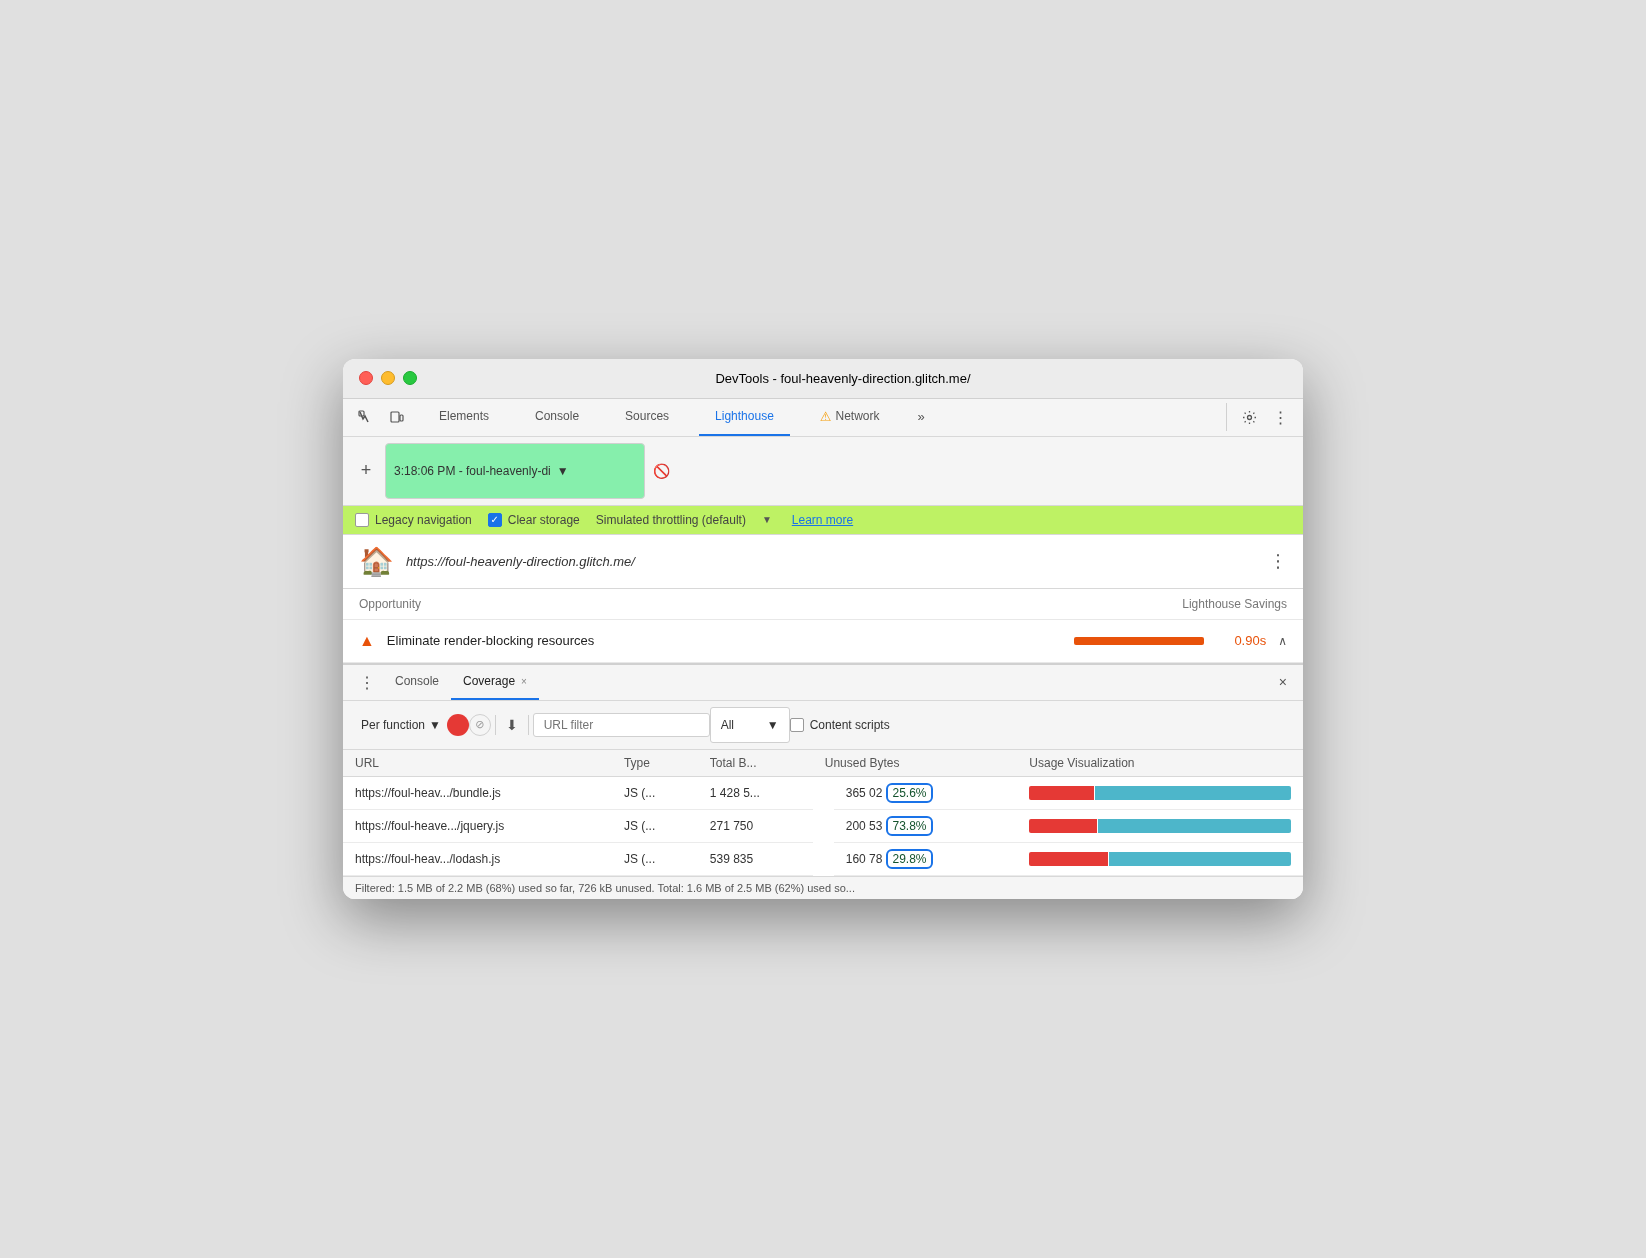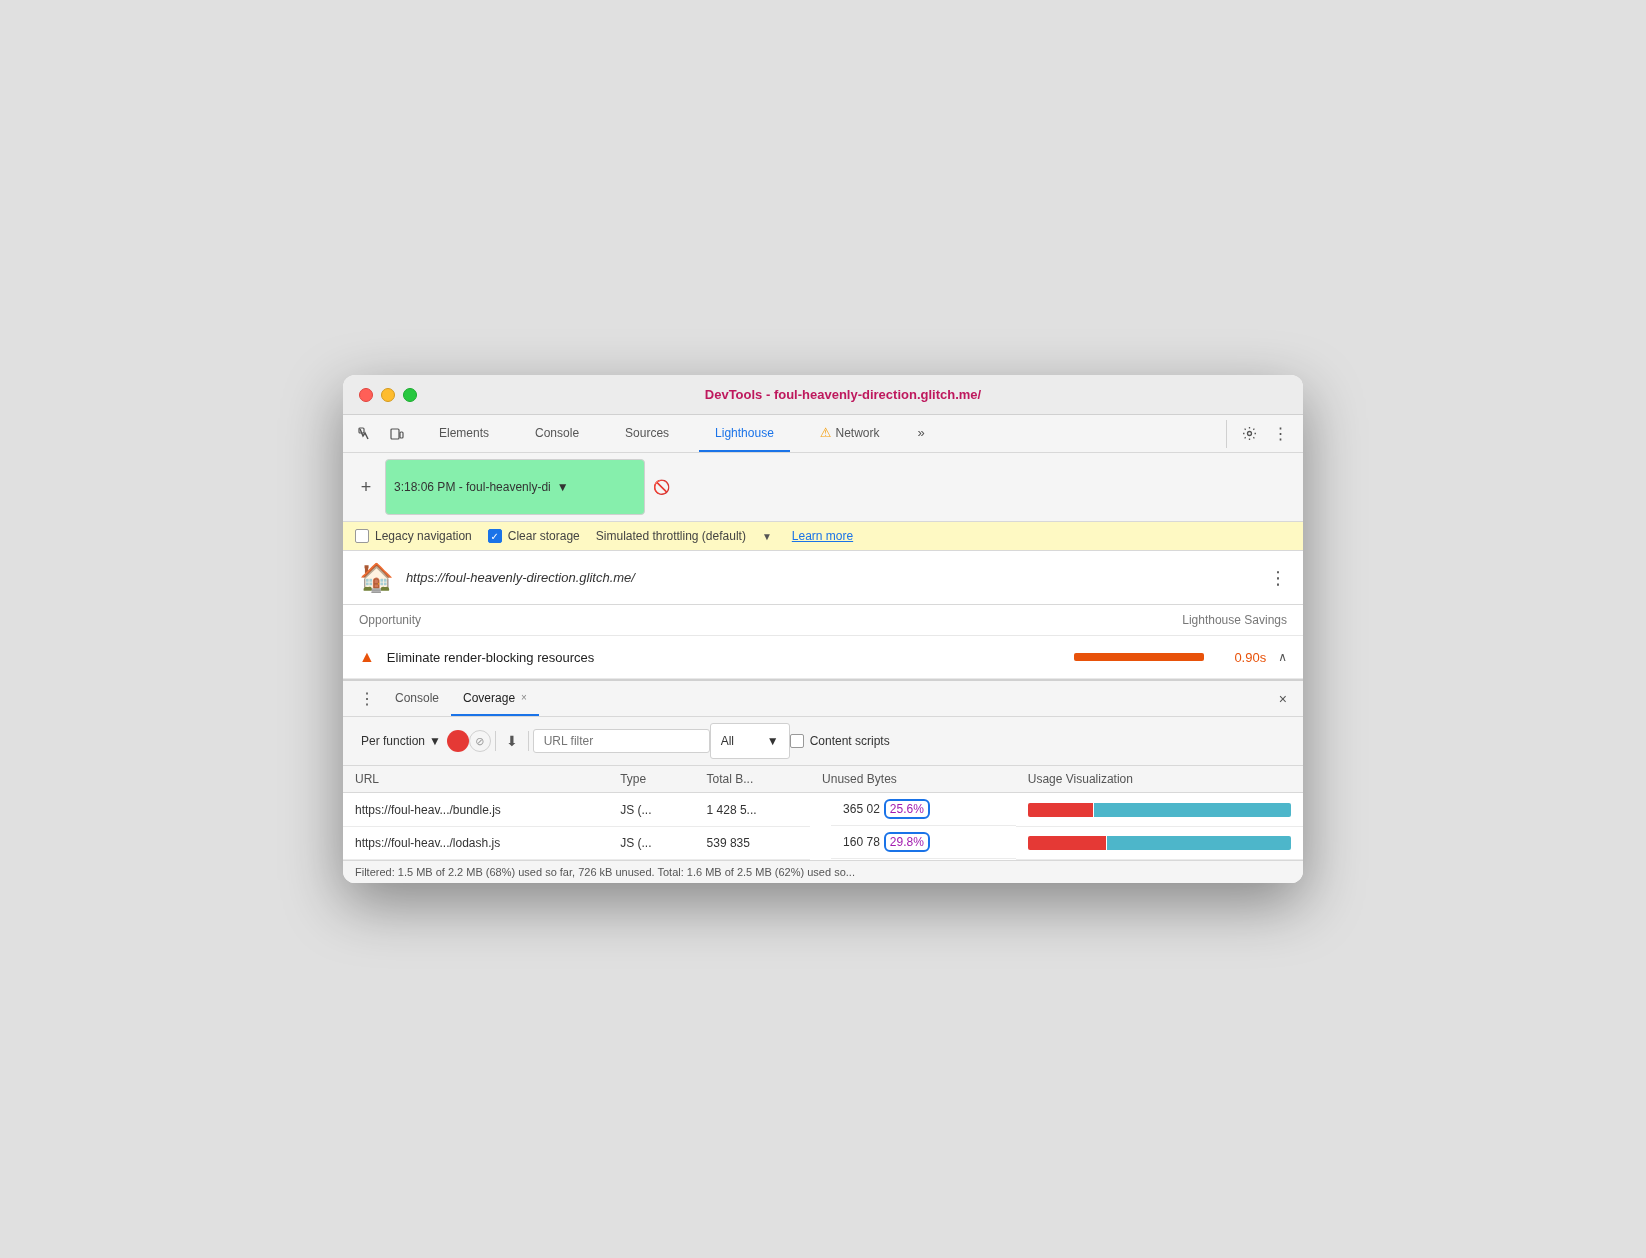--- a/index.html
+++ b/index.html
@@ -37,22 +37,22 @@
     .traffic-light {
       width: 14px;
       height: 14px;
       border-radius: 50%;
     }
     .tl-red { background: #ff5f57; border: 1px solid #e0443e; }
     .tl-yellow { background: #febc2e; border: 1px solid #d49a1e; }
     .tl-green { background: #28c840; border: 1px solid #1aab2e; }
     .title-bar-text {
       font-size: 13px;
-      font-weight: 700;
-      color: #be185d;
+      font-weight: 400;
+      color: #000000;
       margin-left: 40px;
     }
     
     .toolbar {
       background: #f5f5f5;
       border-bottom: 1px solid #d8d8d8;
       display: flex;
       align-items: center;
       padding: 0 8px;
       height: 38px;
@@ -142,21 +142,21 @@
       font-size: 12px;
       color: #333;
       min-width: 260px;
     }
     .no-icon {
       font-size: 14px;
       color: #999;
     }
     
     .options-bar {
-      background: #fef9c3;
+      background: #bef264;
       border-bottom: 1px solid #d8d8d8;
       padding: 7px 12px;
       display: flex;
       align-items: center;
       gap: 16px;
       font-size: 12px;
       color: #444;
     }
     .checkbox-item {
       display: flex;
@@ -420,21 +420,21 @@
       height: 100%;
     }
     .usage-unused {
       background: #4db6ca;
       height: 100%;
     }
     .highlight-box {
       border: 2px solid #1a73e8;
       border-radius: 6px;
       padding: 1px 4px;
-      color: #a21caf;
+      color: #14532d;
       font-weight: 500;
     }
     .status-bar {
       background: #f5f5f5;
       border-top: 1px solid #d8d8d8;
       padding: 5px 12px;
       font-size: 11px;
       color: #555;
     }
     .table-wrapper {
@@ -591,20 +591,35 @@
                 <span class="highlight-box">25.6%</span>
               </td>
               <td>
                 <div class="usage-bar">
                   <div class="usage-used" style="width: 25%;"></div>
                   <div class="usage-unused" style="width: 75%;"></div>
                 </div>
               </td>
             </tr>
             <tr>
+              <td>https://foul-heave.../jquery.js</td>
+              <td>JS (...</td>
+              <td>271 750</td>
+              <td style="display: flex; align-items: center; gap: 4px;">
+                <span>200 53</span>
+                <span class="highlight-box">73.8%</span>
+              </td>
+              <td>
+                <div class="usage-bar">
+                  <div class="usage-used" style="width: 26%;"></div>
+                  <div class="usage-unused" style="width: 74%;"></div>
+                </div>
+              </td>
+            </tr>
+            <tr>
               <td>https://foul-heav.../lodash.js</td>
               <td>JS (...</td>
               <td>539 835</td>
               <td style="display: flex; align-items: center; gap: 4px;">
                 <span>160 78</span>
                 <span class="highlight-box">29.8%</span>
               </td>
               <td>
                 <div class="usage-bar">
                   <div class="usage-used" style="width: 30%;"></div>

